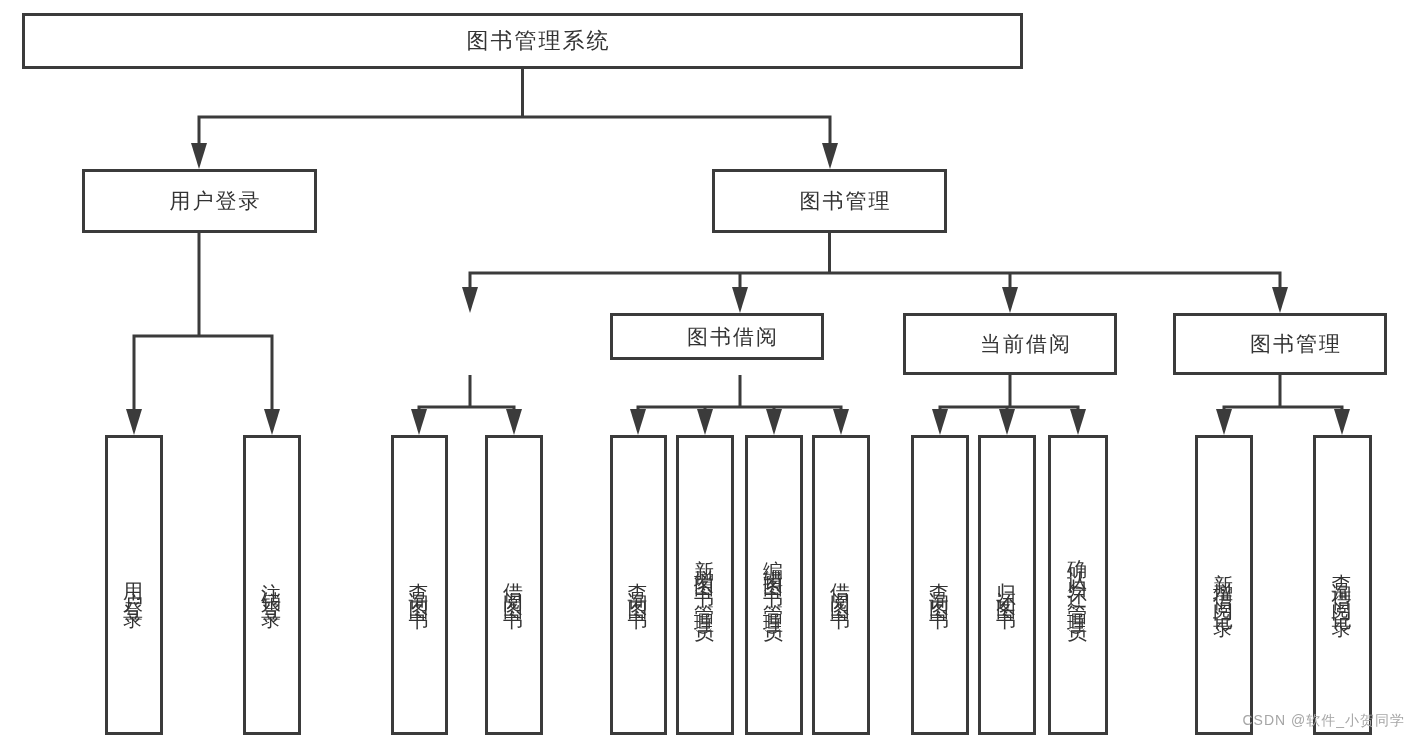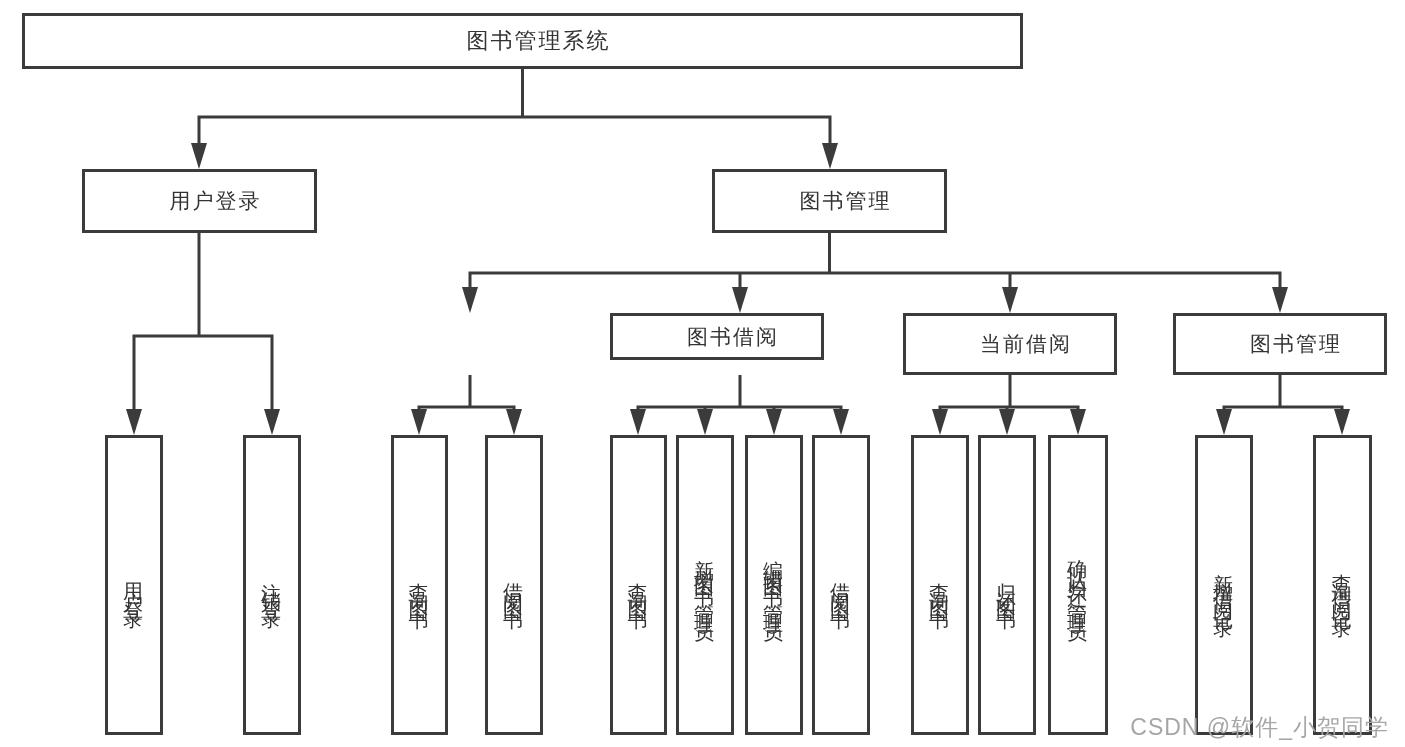--- a/index.html
+++ b/index.html
@@ -45,22 +45,22 @@
     transform:translate(-50%,-50%);
     writing-mode:vertical-rl;
     text-orientation:mixed;
     white-space:nowrap;
     font-size:20px;
     letter-spacing:9px;
     color:var(--text);
   }
   .watermark{
     position:absolute;
-    top:712px;right:16px;
-    font-size:23px;
+    top:712px;right:0;
+    font-size:14px;
     color:var(--wm);
     letter-spacing:1px;
     white-space:nowrap;
   }
 </style>
 </head>
 <body>
 
 <div class="stage">
 

